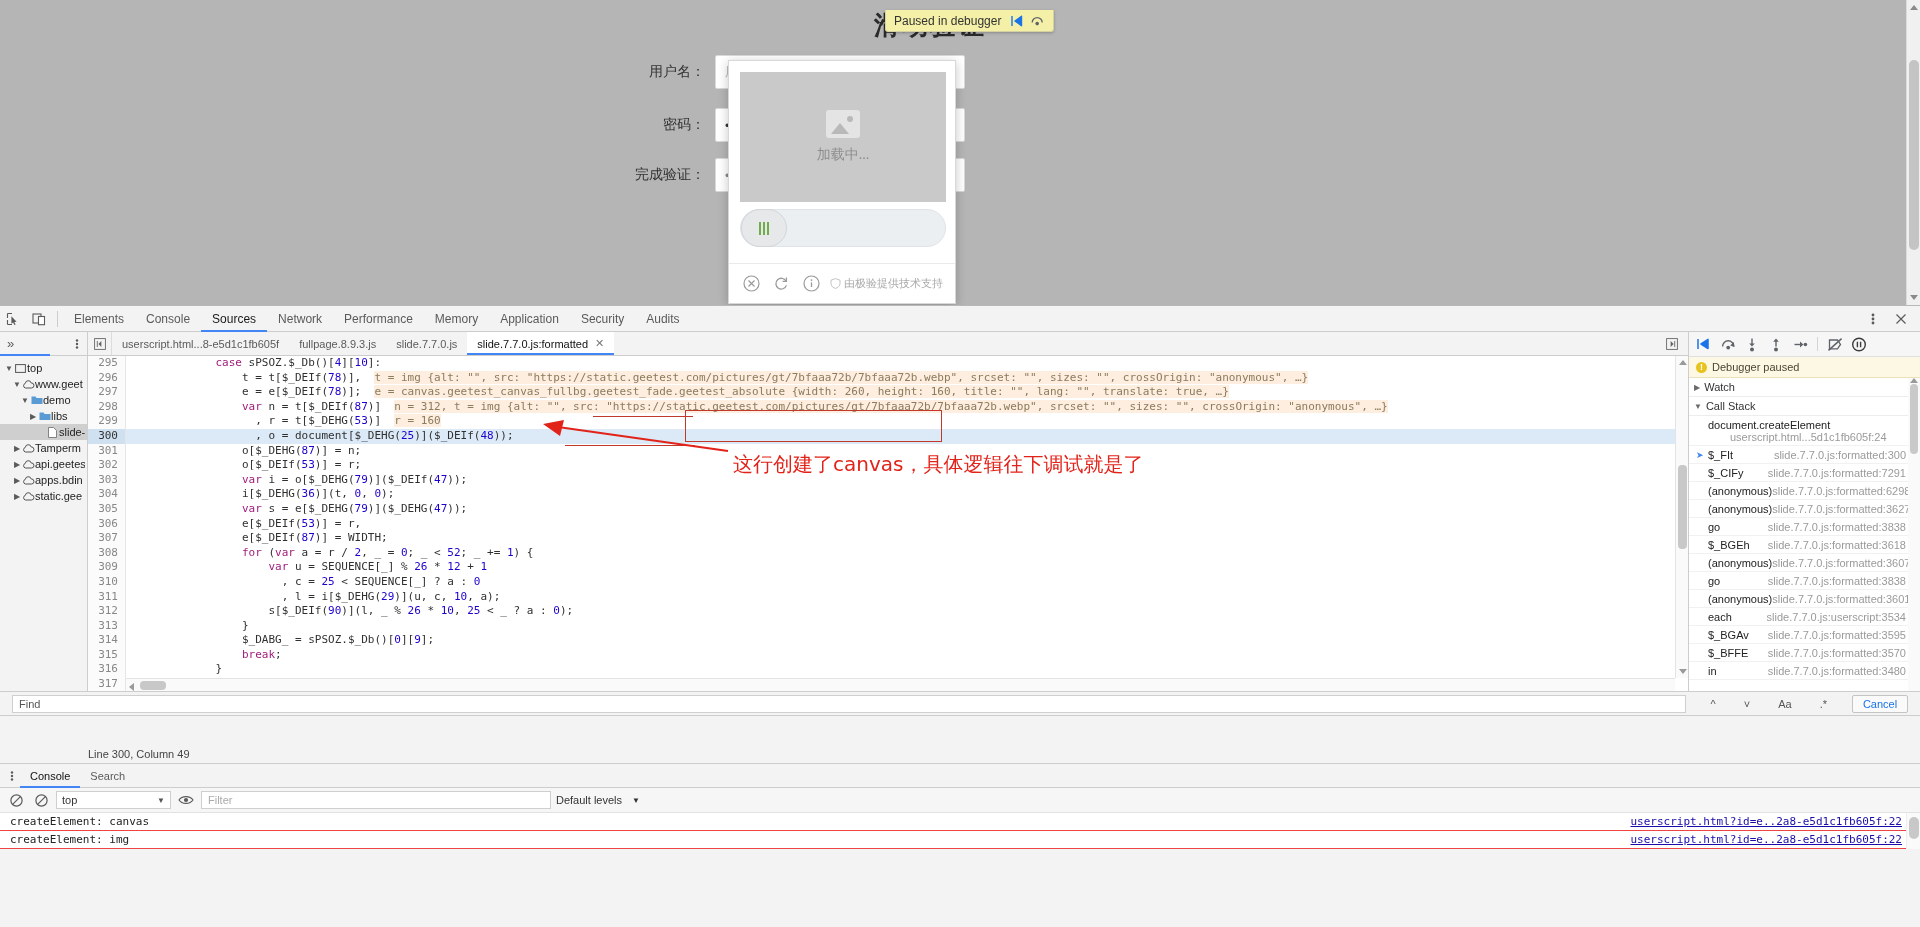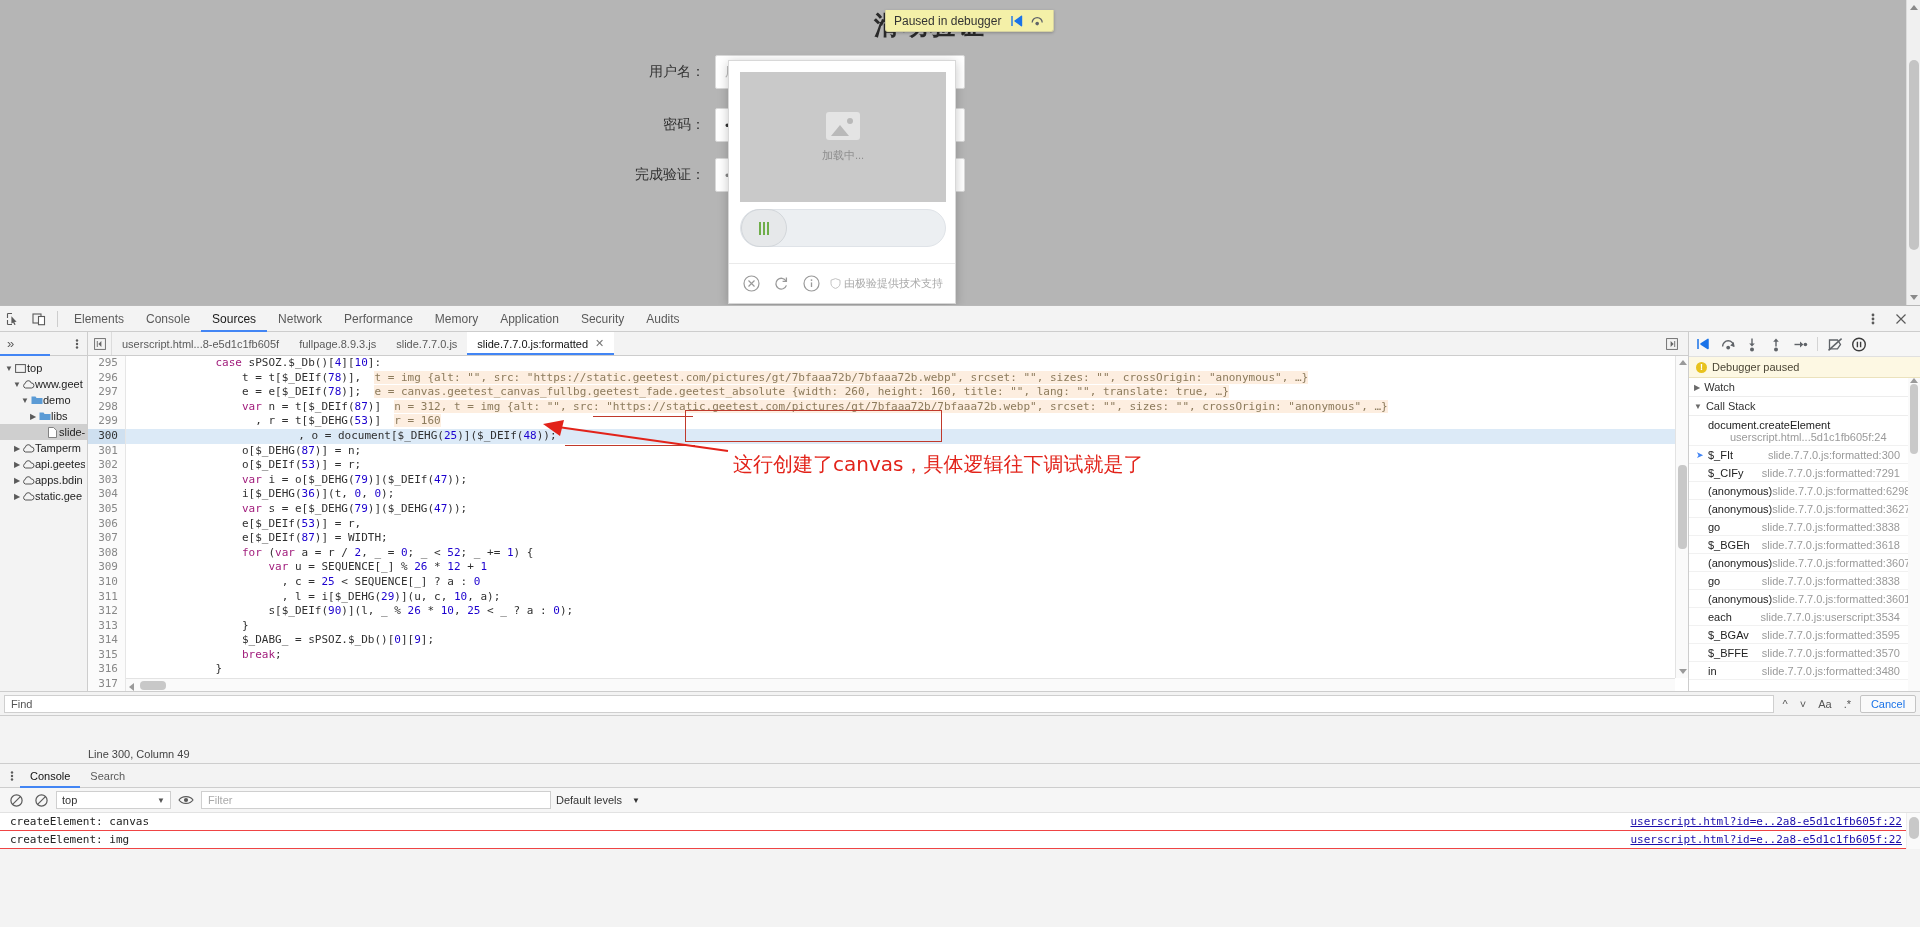--- a/index.html
+++ b/index.html
@@ -85,21 +85,21 @@
   .gt-placeholder-icon:before {
     content: ""; position: absolute; left: 5px; bottom: 4px;
     width: 0; height: 0;
     border-left: 9px solid transparent; border-right: 9px solid transparent;
     border-bottom: 11px solid #b9b9b9;
   }
   .gt-placeholder-icon:after {
     content: ""; position: absolute; right: 7px; top: 6px;
     width: 6px; height: 6px; border-radius: 50%; background: #b9b9b9;
   }
-  .gt-loading-text { font-size: 11px; color: #8e8e8e; }
+  .gt-loading-text { font-size: 14px; color: #8e8e8e; font-family: Liberation Serif, serif; }
 
   .gt-slider-track {
     position: absolute; left: 11px; top: 148px; width: 206px; height: 38px;
     background: #eceff2; border: 1px solid #dfe3e8; border-radius: 19px;
   }
   .gt-slider-knob {
     position: absolute; left: 0px; top: -1px; width: 46px; height: 38px;
     background: #e6e8ea; border: 1px solid #d2d6da; border-radius: 19px;
     display: flex; align-items: center; justify-content: center;
     cursor: pointer;
@@ -208,21 +208,21 @@
   .ed-tab.active { color: #111; background: #fff; box-shadow: inset 0 -2px 0 #4285f4; }
   .ed-tab .x { margin-left: 7px; font-size: 11px; color: #777; }
   .ed-tabs-right { margin-left: auto; display: flex; align-items: center; padding-right: 4px; }
 
   .code-wrap { flex: 1; position: relative; overflow: hidden; background: #fff; }
   .code {
     position: absolute; left: 0; top: 0; right: 0;
     font-family: "DejaVu Sans Mono", monospace; font-size: 11px; line-height: 14.6px;
   }
   .cline { display: flex; height: 14.6px; white-space: pre; position: relative; }
-  .cline.current { background: #dceaf7; gap: 43px; }
+  .cline.current { background: #dceaf7; }
   .gutter {
     width: 38px; min-width: 38px; text-align: right; padding-right: 7px;
     color: #888; background: #fbfbfb; border-right: 1px solid #e6e6e6;
     user-select: none;
   }
   .cline.current .gutter { background: #cfe0f0; color: #333; }
   .ctext { padding-left: 10px; color: #303030; }
   .kw { color: #a11d7c; }
   .num { color: #1c00cf; }
   .hint { color: #8c7b5c; background: #fdeee0; }
@@ -283,32 +283,32 @@
   }
   .tri { font-size: 8px; color: #6a6a6a; }
   .cs-list { font-size: 11px; overflow: hidden; }
   .cs-row {
     display: flex; align-items: center; height: 18px; padding-left: 7px;
     border-bottom: 1px solid #f1f1f1; cursor: pointer; white-space: nowrap;
   }
   .cs-row.sel-frame { background: #fff; }
   .cs-mark { width: 12px; flex: 0 0 12px; color: #4285f4; font-size: 9px; }
   .cs-fn { color: #222; flex: 0 0 auto; }
-  .cs-loc { color: #9a9a9a; margin-left: auto; padding-right: 20px; }
+  .cs-loc { color: #9a9a9a; margin-left: auto; padding-right: 14px; }
   .cs-row.two { height: 30px; flex-direction: column; align-items: flex-start; justify-content: center; padding-left: 19px; }
   .cs-row.two .cs-loc { margin-left: 22px; padding-right: 0; }
   .dbg-vscroll { position:absolute; right:0; top:46px; bottom:0; width:12px; background:#fafafa;}
   .dbg-vscroll .vthumb { position:absolute; left:2px; top:6px; width:8px; height:70px; background:#c9c9c9; border-radius:4px;}
   .dbg-vscroll .arrow { position:absolute;left:2px;width:0;height:0; top:0px;
        border-left:4px solid transparent;border-right:4px solid transparent;border-bottom:5px solid #9a9a9a;}
 
   
   .findbar {
     height: 24px; background: #f3f3f3; border-bottom: 1px solid #cdcdcd;
-    display: flex; align-items: center; padding: 0 4px; gap: 6px;
+    display: flex; align-items: center; padding: 0 12px; gap: 22px;
   }
   .find-input {
     flex: 1; height: 18px; background: #fff; border: 1px solid #cfcfcf;
     font-size: 11px; color: #555; padding: 0 6px; display: flex; align-items: center;
   }
   .find-btn { font-size: 11px; color: #555; cursor: pointer; padding: 0 3px; }
   .find-cancel {
     height: 18px; min-width: 56px; border: 1px solid #c4c4c4; background: #fafafa;
     font-size: 11px; color: #1a73e8; display:flex;align-items:center;justify-content:center;
     cursor: pointer; border-radius: 2px;

